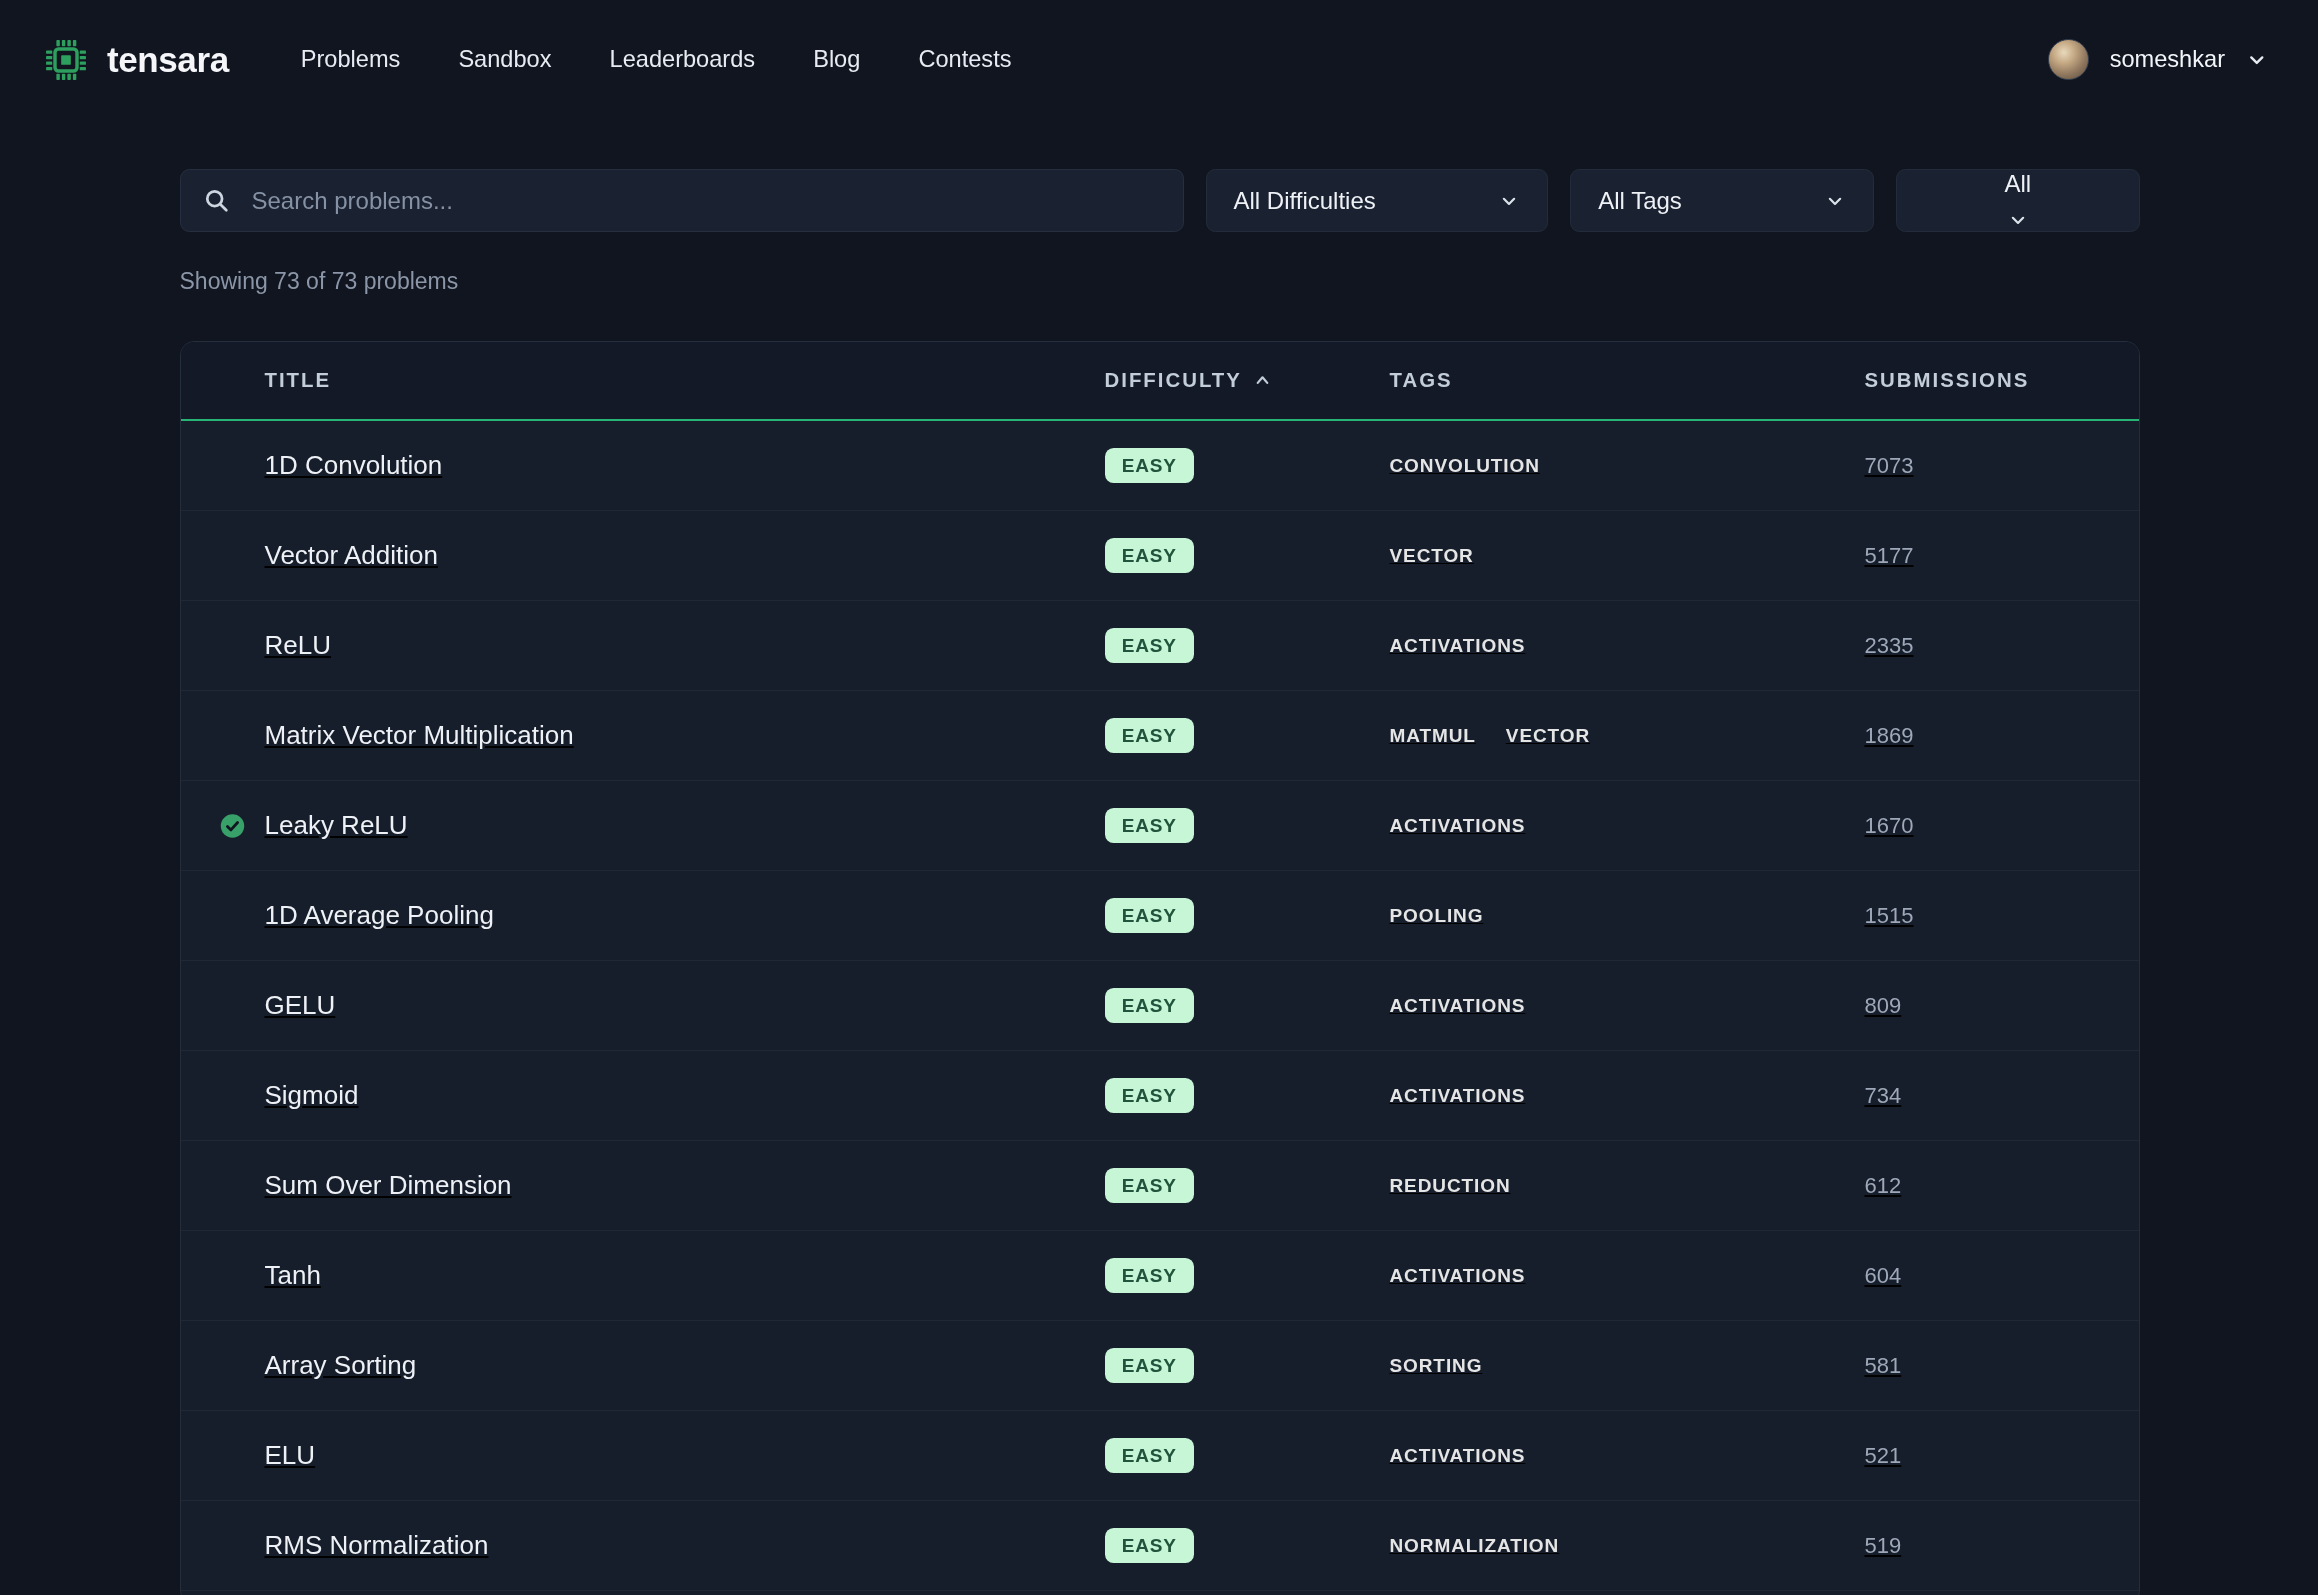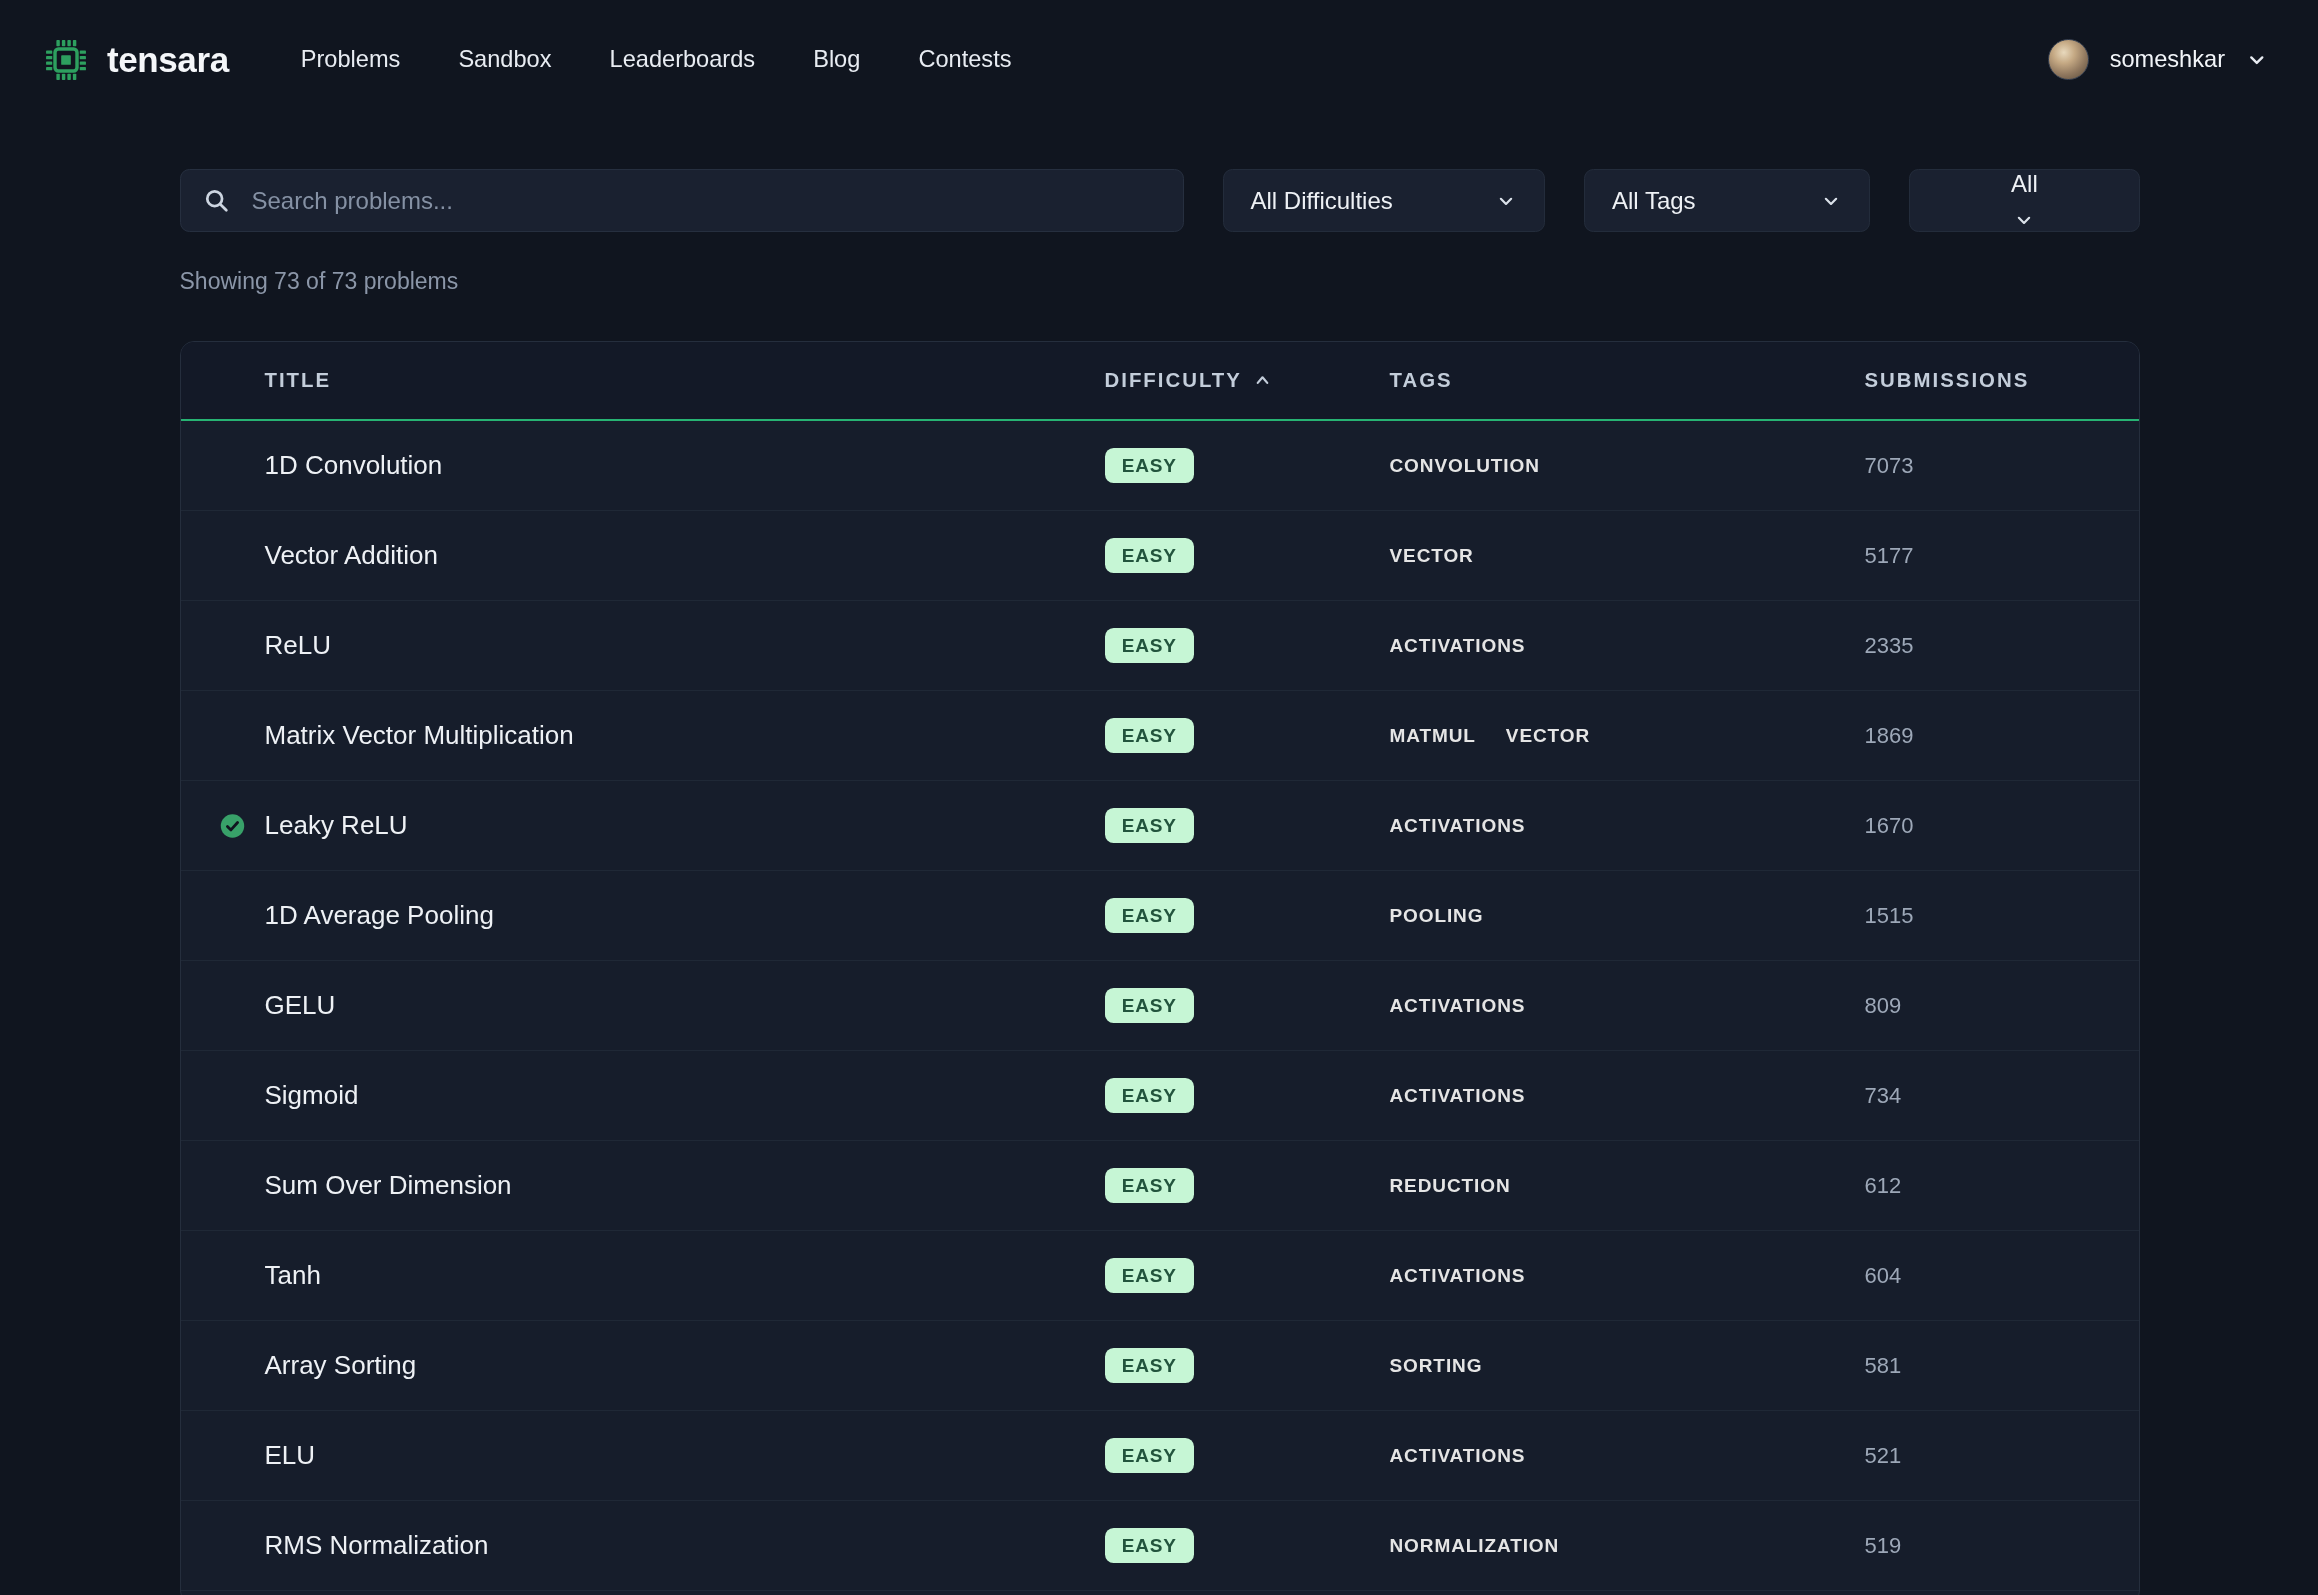--- a/index.html
+++ b/index.html
@@ -26,21 +26,21 @@
   .avatar {
     width: 41px; height: 41px; border-radius: 50%;
     background: radial-gradient(circle at 38% 32%, #e8d9bd 0%, #c5a984 30%, #8f775e 62%, #544739 100%);
     border: 0.8px solid #3a4353;
   }
   .username { font-size: 23.6px; color: #f2f5f9; }
 
   
   .content { width: 1960px; margin: 0 auto; }
 
-  .filters { display: flex; gap: 39px; margin-top: 50px; }
+  .filters { display: flex; gap: 22px; margin-top: 50px; }
   .search {
     flex: 0 0 1004px;
     height: 63px;
     background: #1a2130;
     border: 0.8px solid #262f3f;
     border-radius: 9.4px;
     display: flex; align-items: center;
     padding: 0 22px; gap: 19px;
   }
   .search input {
@@ -89,20 +89,21 @@
   }
   .th-title { padding-left: 84px; }
 
   .row {
     display: grid;
     grid-template-columns: 924px 285px 475px 1fr;
     align-items: center;
     height: 90px;
     border-bottom: 0.8px solid #1f2836;
     cursor: pointer;
+    text-decoration: underline;
   }
   .row-partial { height: 12.6px; border-bottom: none; cursor: default; }
 
   .cell-title { position: relative; padding-left: 84px; display: flex; align-items: center; }
   .check { position: absolute; left: 39px; top: 50%; transform: translateY(-50%); display: flex; }
   .title-text { font-size: 26px; color: #eef1f5; }
 
   .badge {
     display: inline-flex; align-items: center;
     height: 35px; padding: 0 17.3px;

